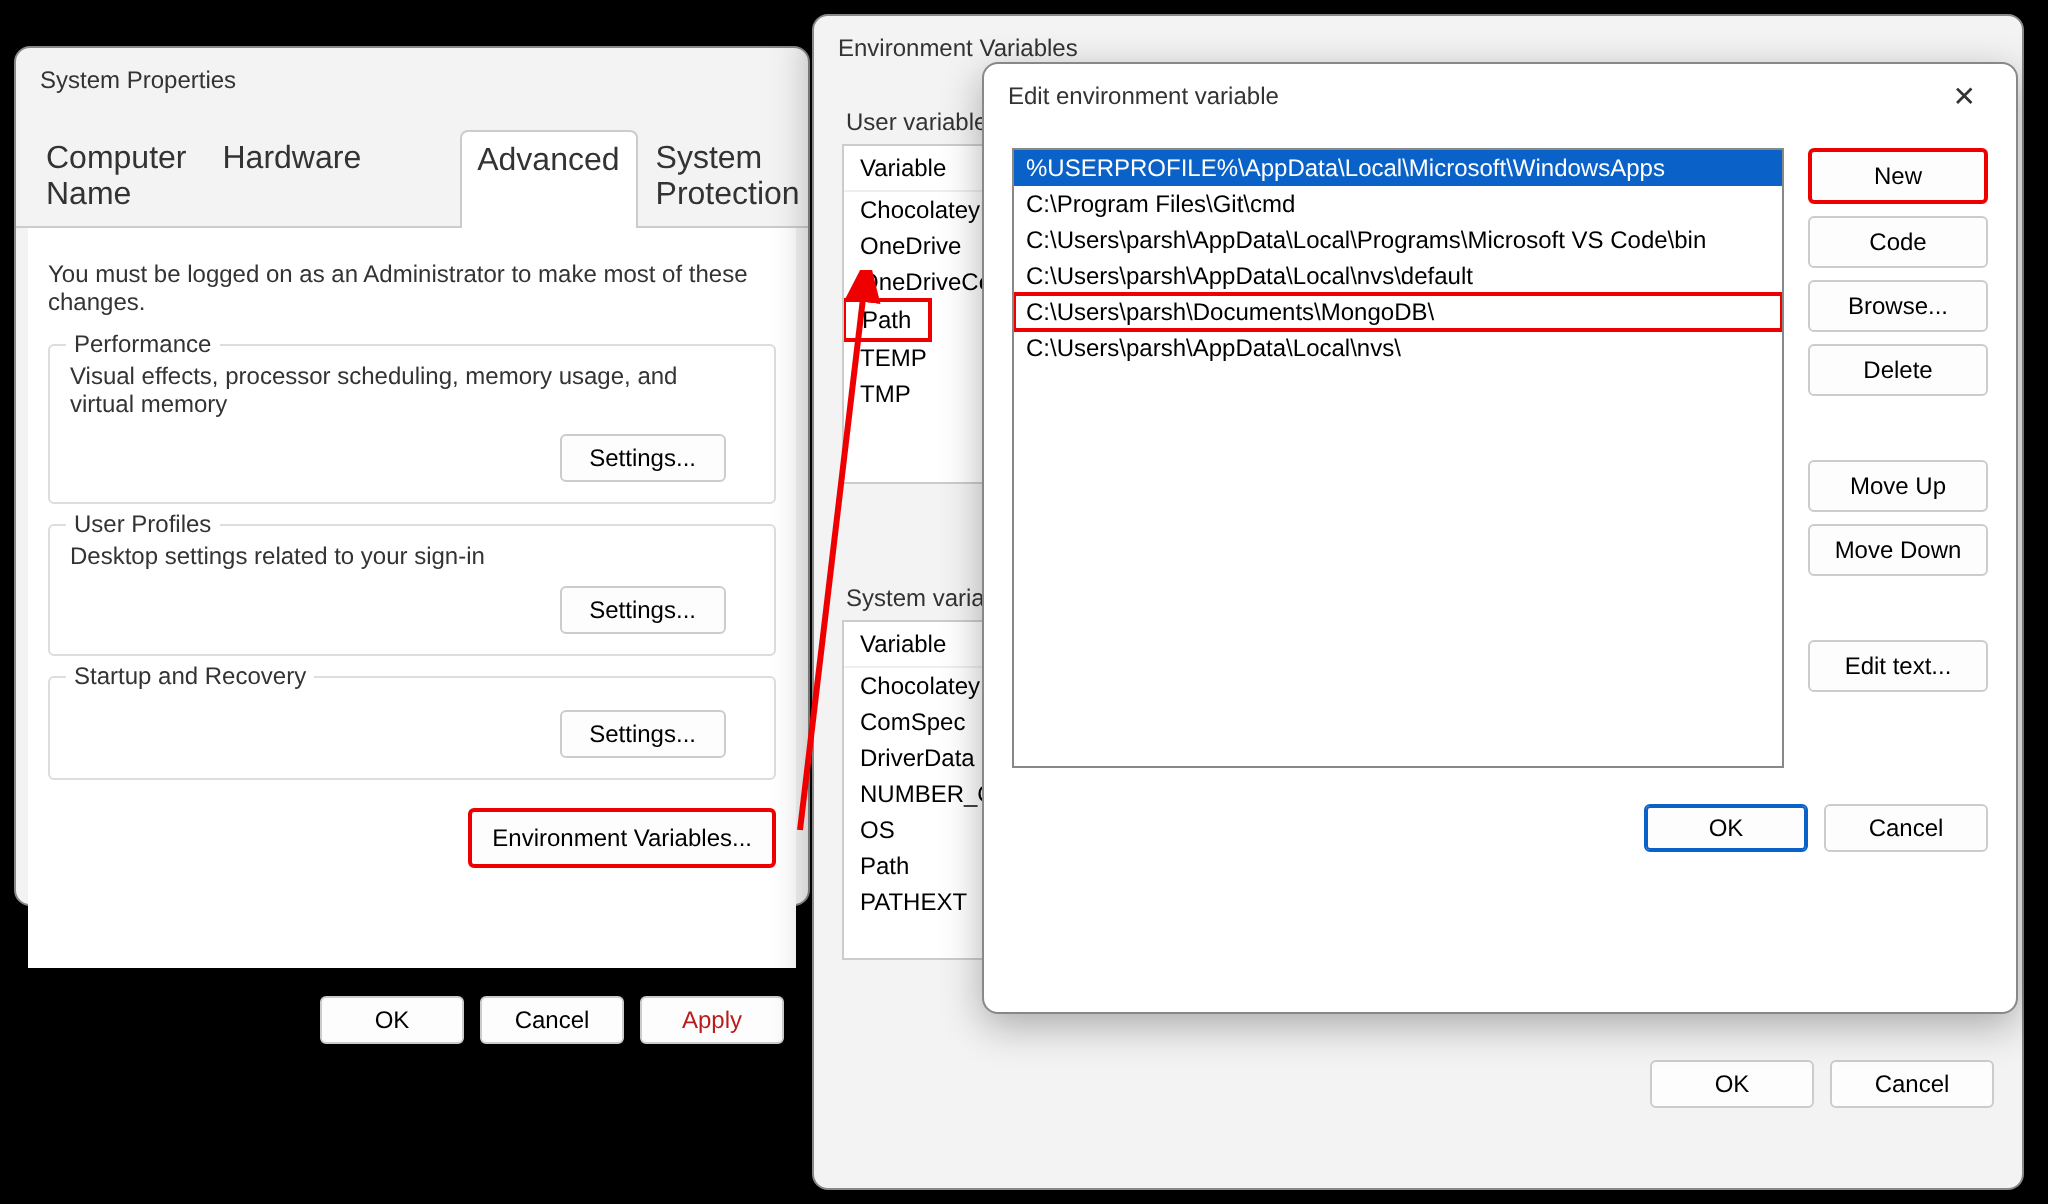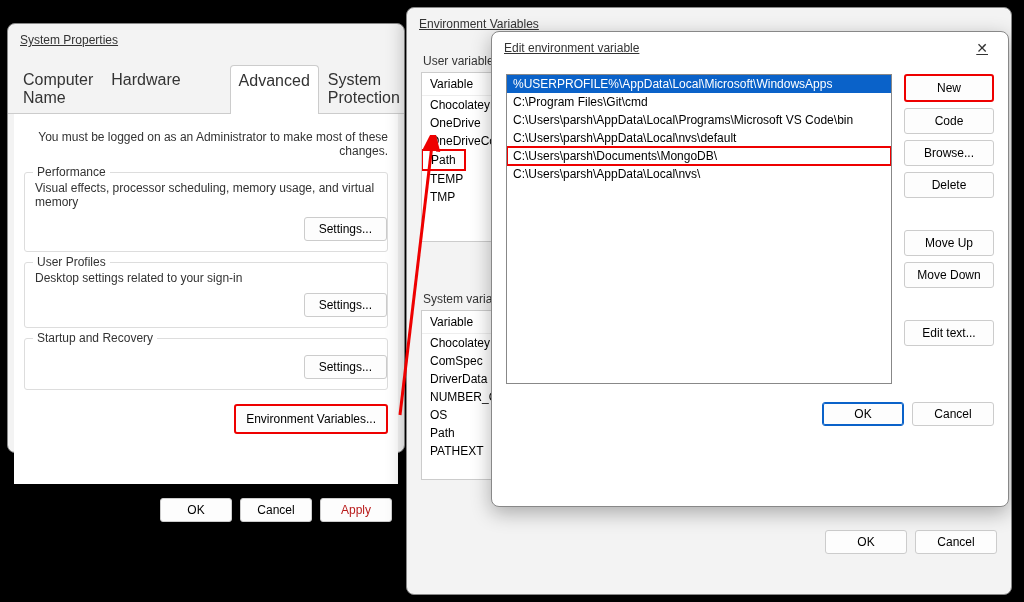--- a/index.html
+++ b/index.html
@@ -1,28 +1,28 @@
 <!DOCTYPE html>
 <html><head>
 <meta charset="utf-8">
 <style>
   * { box-sizing: border-box; font-family: 'Segoe UI', Tahoma, sans-serif; }
   body { margin: 0; width: 1024px; height: 602px; background: #000; position: relative; overflow: hidden; }
   
   .win { position: absolute; background: #fff; border: 1px solid #888; border-radius: 8px; box-shadow: 0 6px 20px rgba(0,0,0,0.3); }
-  .titlebar { height: 32px; display: flex; align-items: center; padding: 4px 12px; font-size: 12px; color: #333; text-decoration: underline; }
+  .titlebar { height: 32px; display: flex; align-items: center; padding: 4px 12px; font-size: 12px; color: #333; }
   .close-x { margin-left: auto; font-size: 14px; color: #333; cursor: pointer; padding: 4px 8px; }
   
   
   .sysprop { left: 7px; top: 23px; width: 398px; height: 430px; background: #f3f3f3; }
   .tabs { display: flex; border-bottom: 1px solid #ccc; padding: 0 6px; font-size: 16px; margin-top: 8px; }
   .tab { padding: 6px 8px; color: #333; cursor: pointer; border: 1px solid transparent; border-bottom: none; }
   .tab.active { background: #fff; border-color: #ccc; border-radius: 4px 4px 0 0; position: relative; top: 1px; margin-left: 40px; }
   .sp-body { background: #fff; margin: 0 6px 6px 6px; padding: 10px; font-size: 12px; color: #333; height: 370px; }
-  .group { border: 1px solid #ddd; border-radius: 3px; padding: 8px 0 10px 10px; margin-top: 10px; position: relative; }
+  .group { border: 1px solid #ddd; border-radius: 3px; padding: 8px 24px 10px 10px; margin-top: 10px; position: relative; }
   .group-title { position: absolute; top: -8px; left: 8px; background: #fff; padding: 0 4px; font-size: 12px; }
   .btn { background: #fdfdfd; border: 1px solid #ccc; border-radius: 3px; padding: 4px 14px; font-size: 12px; cursor: pointer; }
   .btn-row { display: flex; justify-content: flex-end; gap: 8px; margin-top: 8px; }
   .sp-footer { display: flex; justify-content: flex-end; gap: 8px; padding: 8px 12px; }
   .sp-footer .btn { width: 72px; text-align: center; }
   .btn.disabled { color: #b91c1c; }
   .hl-red { border: 2px solid #e00; }
   
   
   .envwin { left: 406px; top: 7px; width: 606px; height: 588px; background: #f3f3f3; }
@@ -62,21 +62,21 @@
     <span>System Properties</span>
   </div>
   <div class="tabs">
     <div class="tab">Computer Name</div>
     <div class="tab">Hardware</div>
     <div class="tab active">Advanced</div>
     <div class="tab">System Protection</div>
     <div class="tab">Remote</div>
   </div>
   <div class="sp-body">
-    <div style="margin:6px 0 14px 0;text-align:right;">You must be logged on as an Administrator to make most of these changes.</div>
+    <div style="margin:6px 0 14px 0;">You must be logged on as an Administrator to make most of these changes.</div>
     <div class="group">
       <div class="group-title">Performance</div>
       <div>Visual effects, processor scheduling, memory usage, and virtual memory</div>
       <div class="btn-row">
           <button class="btn">Settings...</button>
         </div>
     </div>
     <div class="group">
       <div class="group-title">User Profiles</div>
       <div>Desktop settings related to your sign-in</div>

